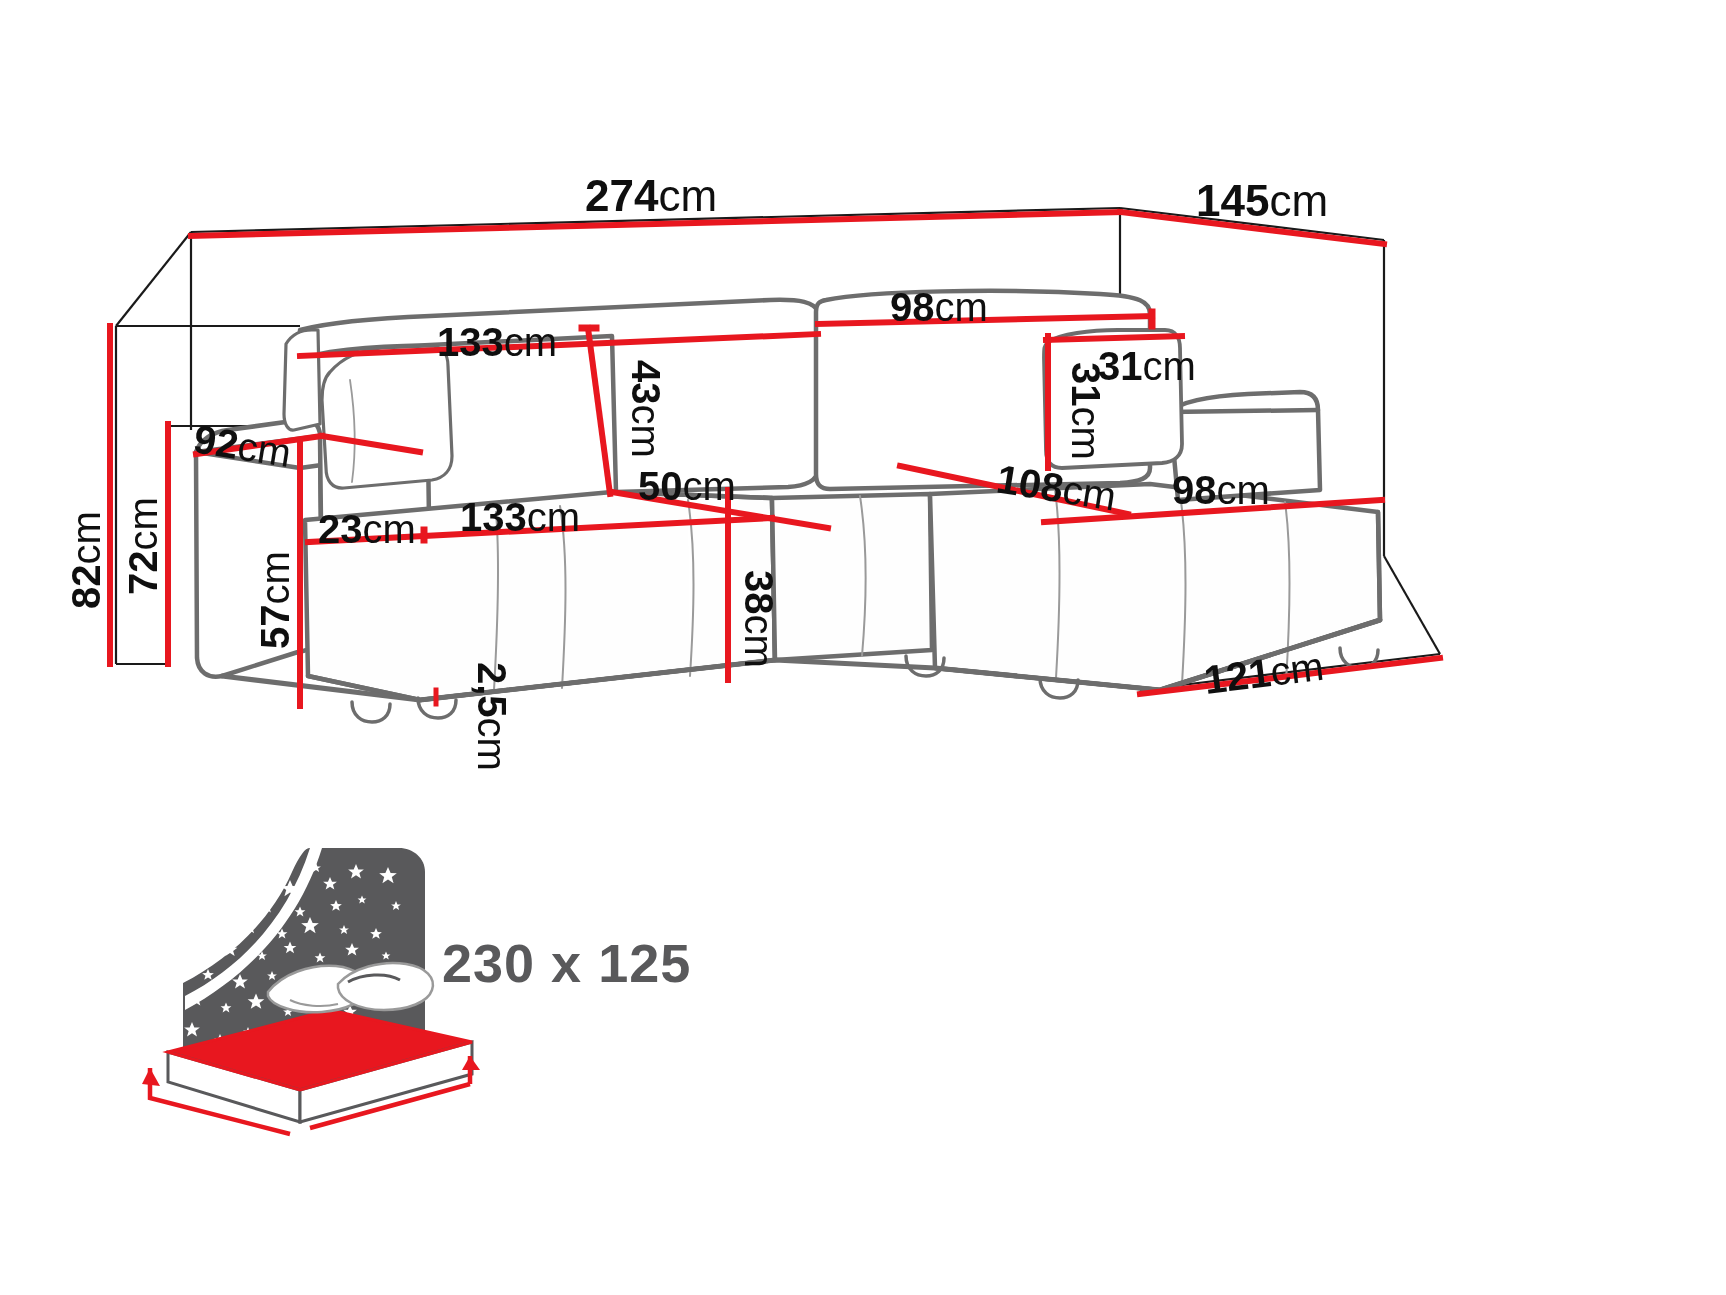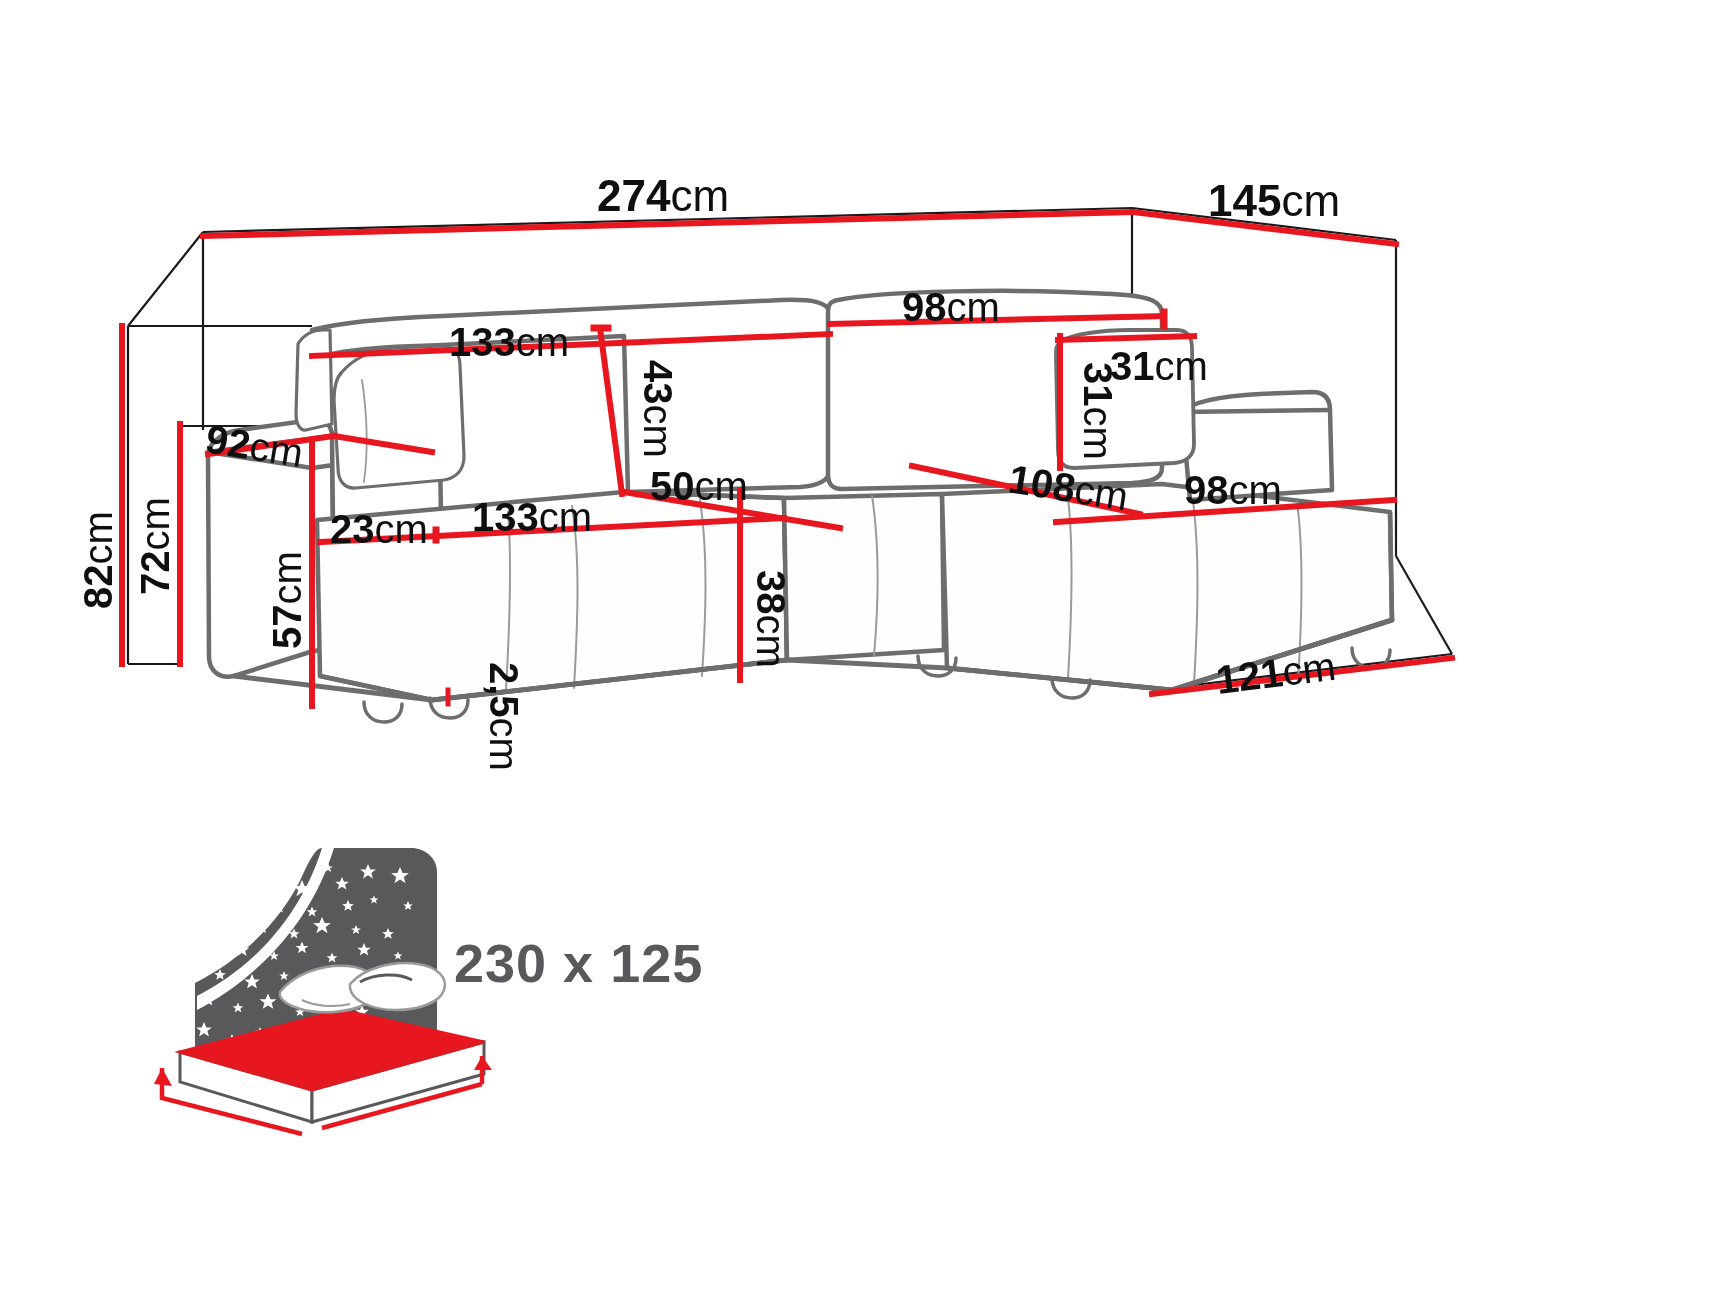--- a/index.html
+++ b/index.html
@@ -1,18 +1,18 @@
 <!DOCTYPE html>
 <html><head>
 <meta charset="utf-8">
 <style>
   html,body{margin:0;padding:0;background:#ffffff;}
   body{width:1726px;height:1295px;position:relative;overflow:hidden;
        font-family:"Liberation Sans","DejaVu Sans",sans-serif;}
-  #stage{position:absolute;left:12px;top:0;width:1366px;height:1295px;}
+  #stage{position:absolute;left:0;top:0;width:1366px;height:1295px;}
   svg{position:absolute;left:0;top:0;width:1726px;height:1295px;}
 
   .dimtext{font-family:"Liberation Sans","DejaVu Sans",sans-serif;
            fill:#0f0f0f;font-weight:bold;}
   .dimtext .u{font-weight:normal;}
   .bedsize{font-family:"Liberation Sans","DejaVu Sans",sans-serif;
            fill:#59595b;font-weight:bold;font-size:54px;letter-spacing:1px;}
 </style>
 </head>
 <body>

